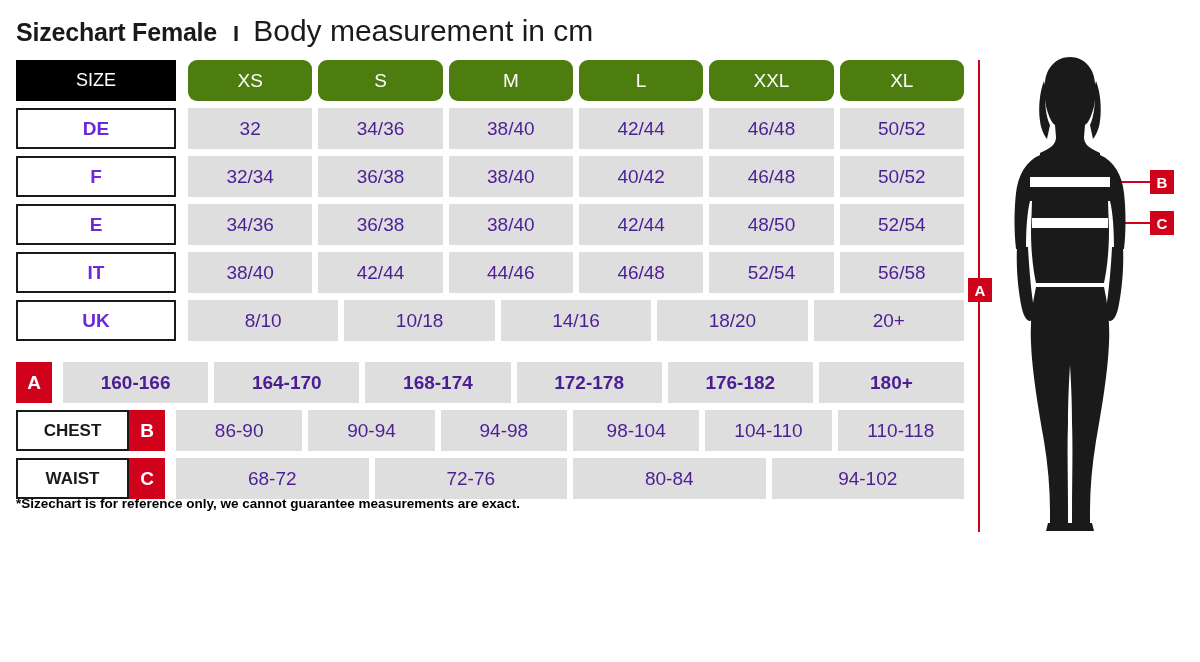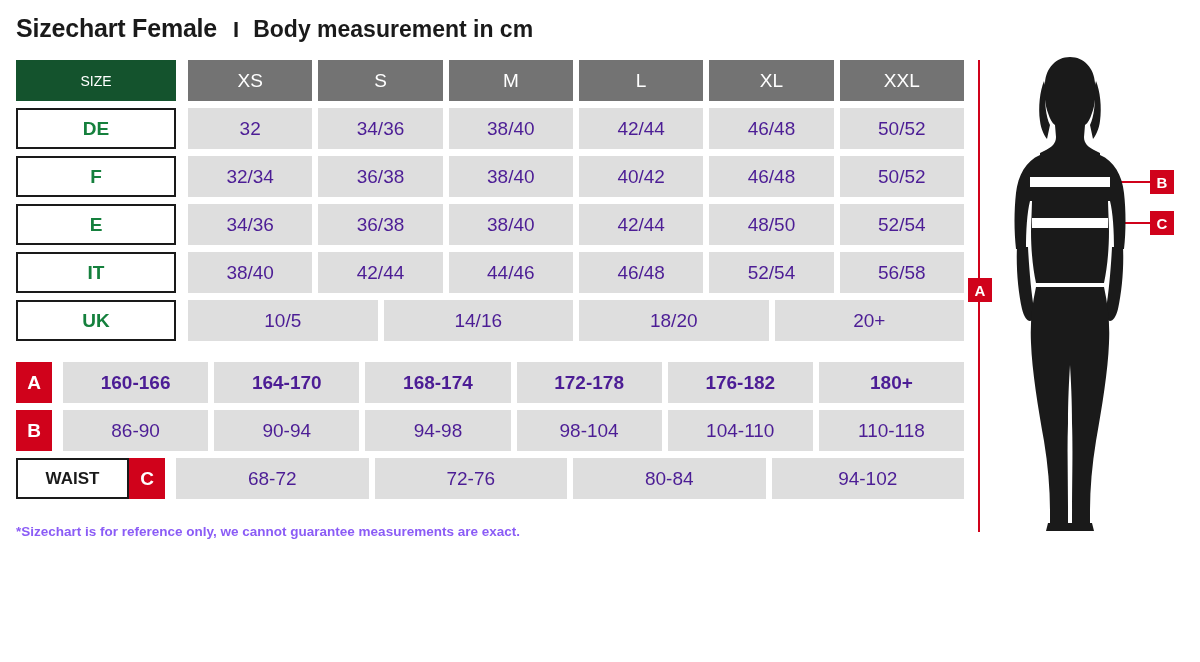--- a/index.html
+++ b/index.html
@@ -34,22 +34,22 @@
     font-size: 25px;
     font-weight: bold;
     letter-spacing: -0.2px;
   }
   .title-sep {
     font-size: 22px;
     font-weight: bold;
     margin: 0 14px 0 16px;
   }
   .title-sub {
-    font-size: 23px;
-    font-weight: bold;
+    font-size: 30px;
+    font-weight: normal;
   }
 
   
   .table {
     position: absolute;
     left: 16px;
     top: 60px;
     width: 948px;
   }
   .row {
@@ -65,29 +65,29 @@
     font-size: 19px;
     box-sizing: border-box;
   }
   
   .lab {
     width: 160px;
     margin-right: 12px;
     flex: 0 0 160px;
   }
   .lab.black {
-    background: #14532d;
+    background: #000000;
     color: #ffffff;
-    font-size: 14px;
+    font-size: 18px;
     font-weight: normal;
   }
   .lab.outline {
     background: #ffffff;
     border: 2px solid #1a1a1a;
-    color: #15803d;
+    color: #6d28d9;
     font-weight: bold;
     font-size: 19px;
   }
   .lab.bodylab {
     background: #ffffff;
     border: 2px solid #1a1a1a;
     color: #1a1a1a;
     font-weight: bold;
     font-size: 17px;
     width: 113px;
@@ -107,36 +107,37 @@
     justify-content: center;
   }
   .val {
     flex: 1 1 0;
     background: #dedede;
     margin-right: 6px;
     color: #4c1d95;
   }
   .val:last-child { margin-right: 0; }
   .row.head .val {
-    background: #737373;
+    background: #4d7c0f;
     color: #ffffff;
     font-size: 19px;
+    border-radius: 9px;
   }
   .row.height .val {
     font-weight: bold;
   }
   .spacer { height: 14px; }
 
   .footnote {
     position: absolute;
     left: 16px;
-    top: 524px;
+    top: 496px;
     font-size: 13.5px;
     font-weight: bold;
-    color: #8b5cf6;
+    color: #000000;
   }
 
   
   .figure-area {
     position: absolute;
     left: 960px;
     top: 55px;
     width: 240px;
     height: 480px;
   }
@@ -199,22 +200,22 @@
   </div>
 
   <div class="table">
 
     <div class="row head">
       <div class="cell lab black">SIZE</div>
       <div class="cell val">XS</div>
       <div class="cell val">S</div>
       <div class="cell val">M</div>
       <div class="cell val">L</div>
+      <div class="cell val">XXL</div>
       <div class="cell val">XL</div>
-      <div class="cell val">XXL</div>
     </div>
 
     <div class="row">
       <div class="cell lab outline">DE</div>
       <div class="cell val">32</div>
       <div class="cell val">34/36</div>
       <div class="cell val">38/40</div>
       <div class="cell val">42/44</div>
       <div class="cell val">46/48</div>
       <div class="cell val">50/52</div>
@@ -245,39 +246,41 @@
       <div class="cell val">38/40</div>
       <div class="cell val">42/44</div>
       <div class="cell val">44/46</div>
       <div class="cell val">46/48</div>
       <div class="cell val">52/54</div>
       <div class="cell val">56/58</div>
     </div>
 
     <div class="row">
       <div class="cell lab outline">UK</div>
-      <div class="cell val">10/5</div>
+      <div class="cell val">8/10</div>
+      <div class="cell val">10/18</div>
       <div class="cell val">14/16</div>
       <div class="cell val">18/20</div>
       <div class="cell val">20+</div>
     </div>
 
     <div class="spacer"></div>
 
     <div class="row height">
       <div class="cell keybox">A</div>
       <div class="cell val">160-166</div>
       <div class="cell val">164-170</div>
       <div class="cell val">168-174</div>
       <div class="cell val">172-178</div>
       <div class="cell val">176-182</div>
       <div class="cell val">180+</div>
     </div>
 
     <div class="row">
+      <div class="cell lab bodylab">CHEST</div>
       <div class="cell keybox">B</div>
       <div class="cell val">86-90</div>
       <div class="cell val">90-94</div>
       <div class="cell val">94-98</div>
       <div class="cell val">98-104</div>
       <div class="cell val">104-110</div>
       <div class="cell val">110-118</div>
     </div>
 
     <div class="row">

